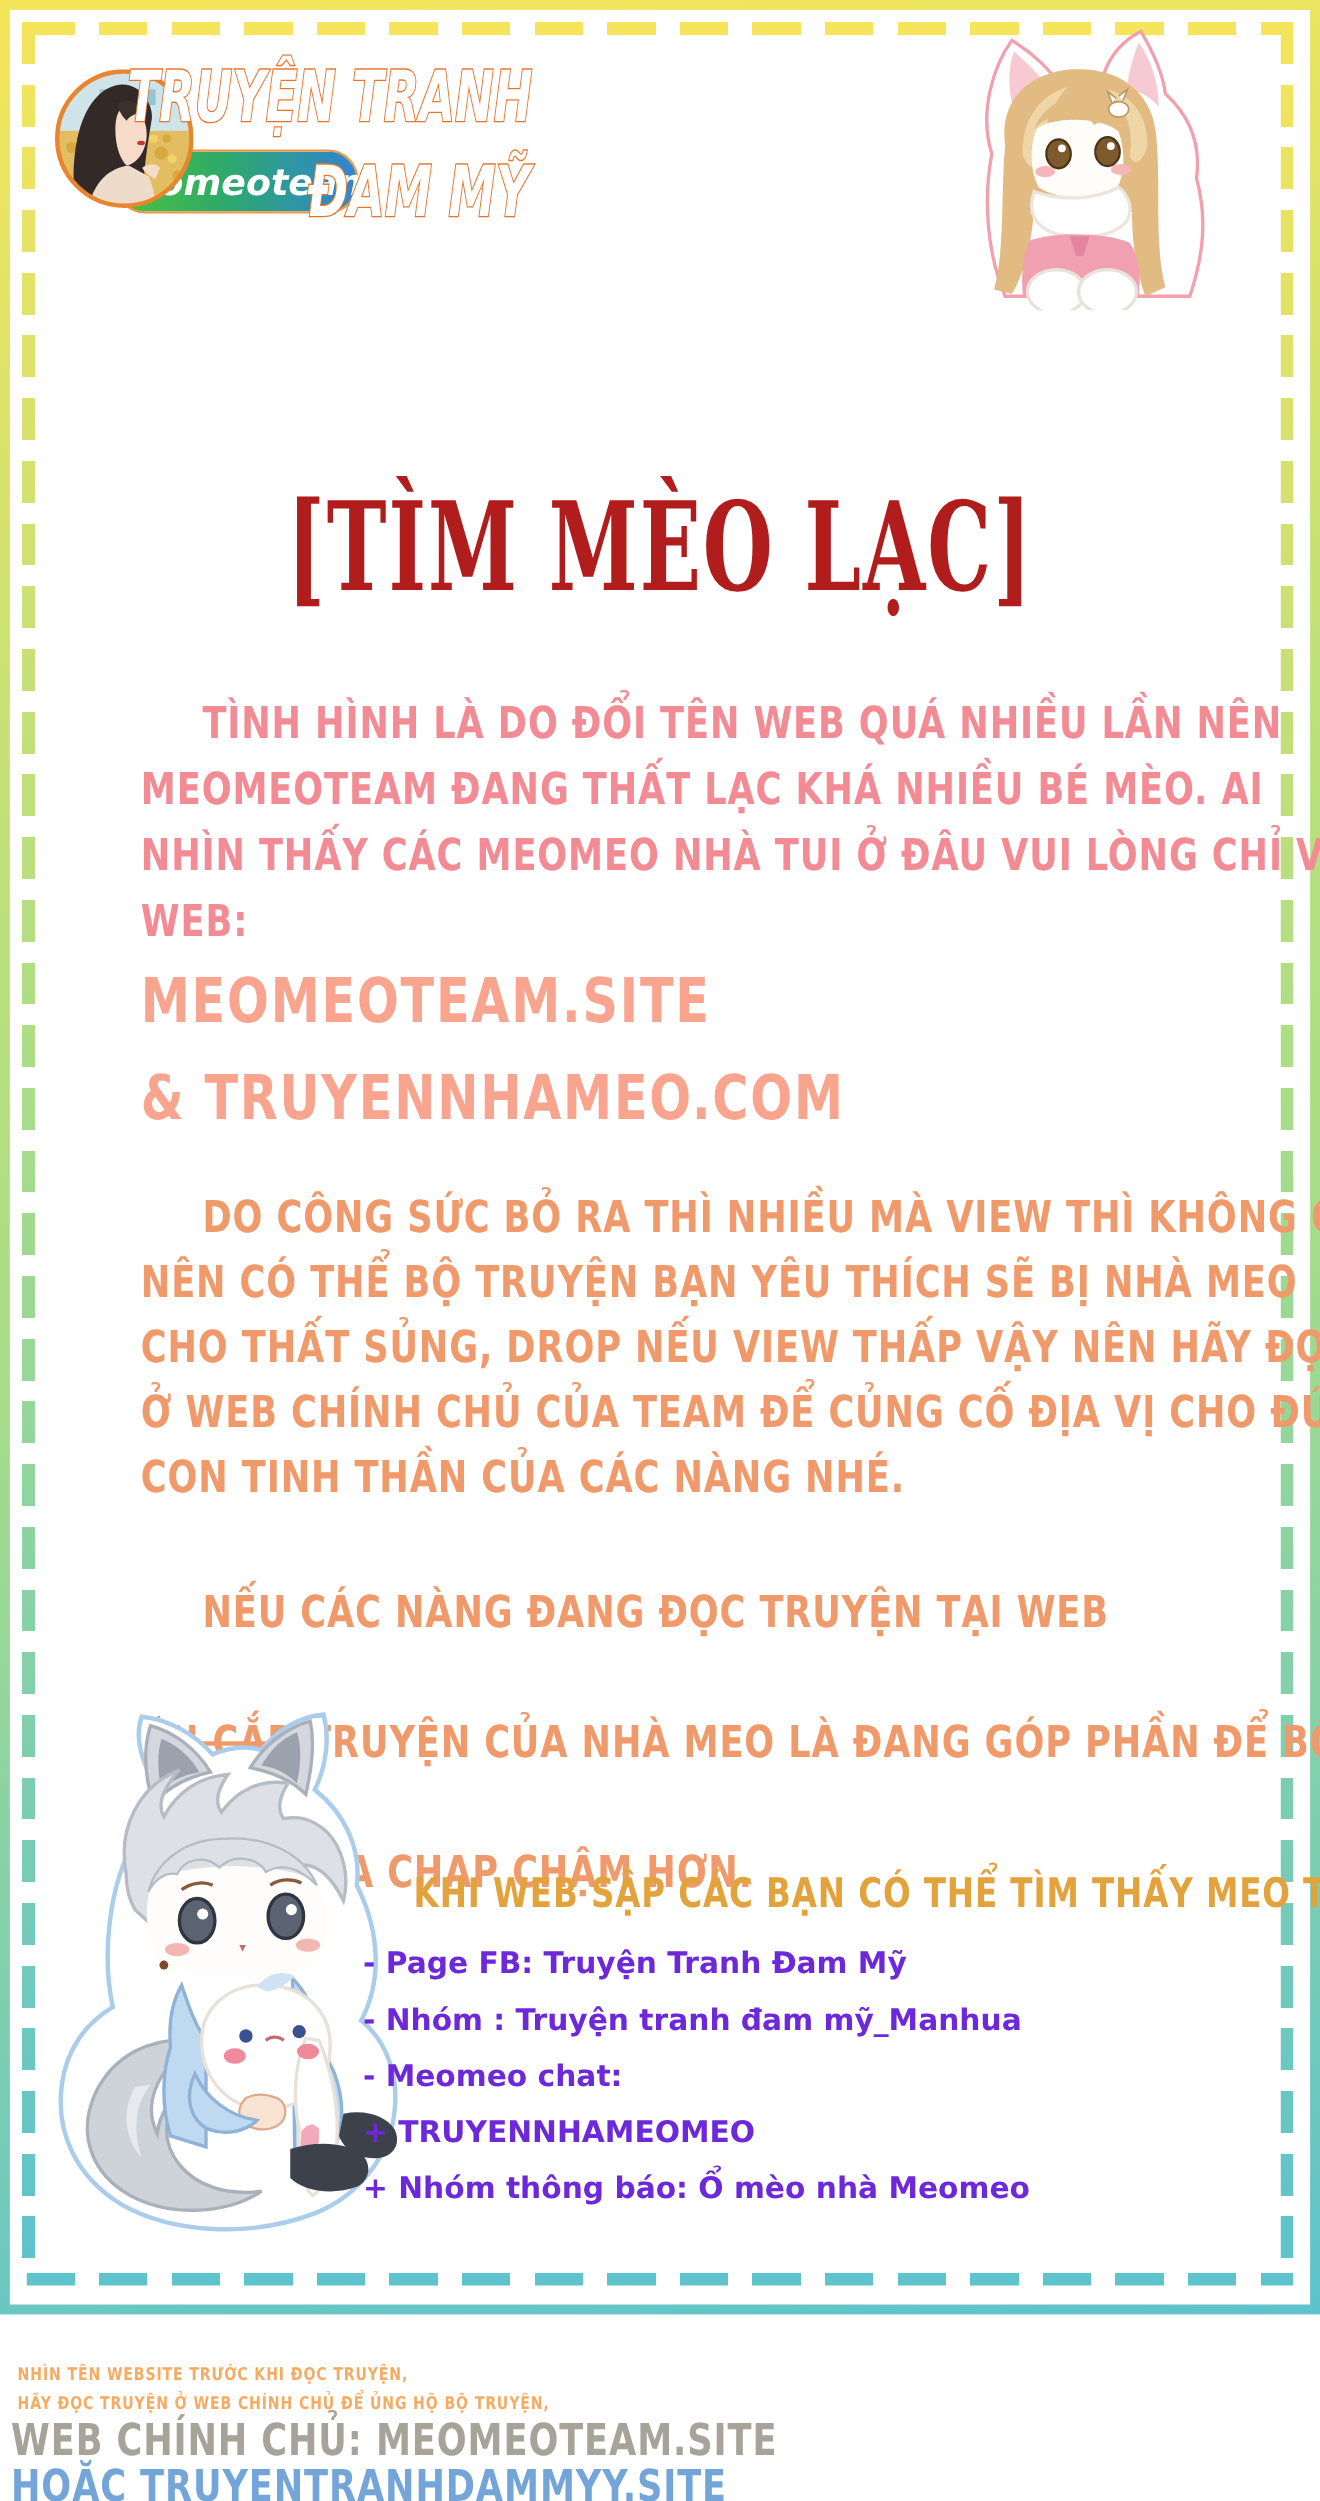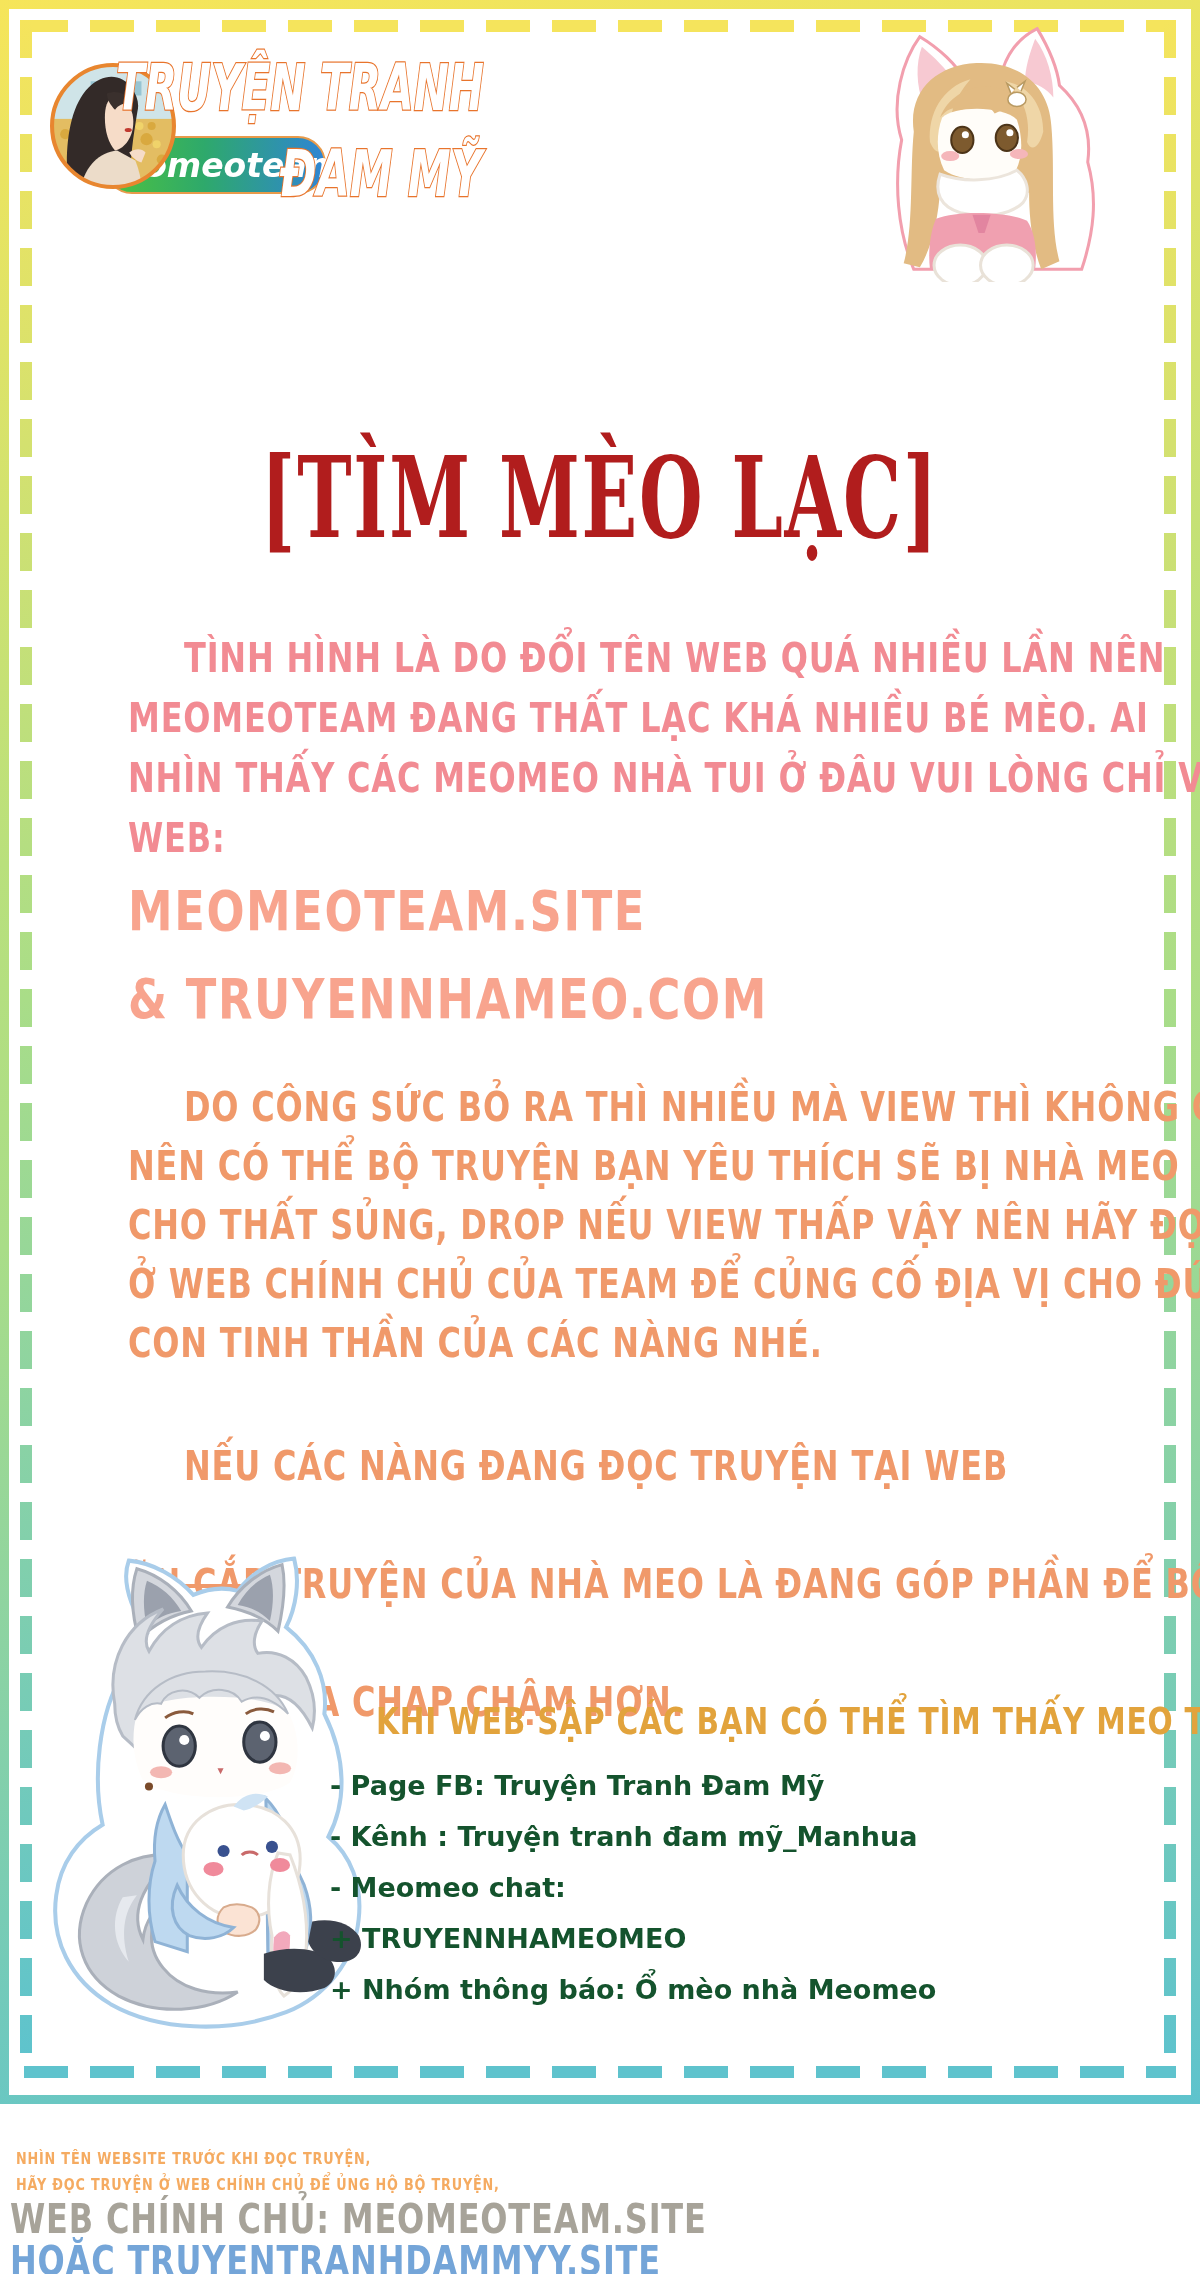--- a/index.html
+++ b/index.html
@@ -51,21 +51,21 @@
   .site1{left:128px;top:878px;}
   .site2{left:128px;top:966px;}
   .reason{left:128px;top:1078px;font-size:40px;line-height:59px;color:#f0996a;text-indent:70px;}
   .warning{left:128px;top:1378px;font-size:40px;line-height:59px;color:#f0996a;}
   .warning .ln{display:block;}
   .warning .ln1{text-indent:70px;}
   .strike{text-decoration:line-through;text-decoration-thickness:4px;}
 
   
   .contacts-heading{left:376px;top:1700px;font-size:37px;color:#e2a33c;}
-  .contacts-list{left:330px;top:1760px;width:760px;color:#14532d;
+  .contacts-list{left:330px;top:1760px;width:760px;color:#6d28d9;
     font-family:"DejaVu Sans",sans-serif;font-weight:bold;font-size:27px;line-height:51px;}
   .contacts-list .item{display:block;}
   .wolf-chibi{left:26px;top:1552px;width:378px;height:490px;}
 
   
   .footer-note{left:16px;font-size:16px;color:#f5ab61;line-height:26px;}
   .fn1{top:2146px;}
   .fn2{top:2172px;}
   .footer-big{left:10px;font-size:40px;letter-spacing:1px;}
   .fmain{top:2196px;color:#a7a399;}
@@ -206,21 +206,21 @@
   </g>
   <path fill="#fbe3d4" stroke="#d8ab8d" stroke-width="2" d="M196,352 C188,360 188,370 196,376 C206,382 220,382 228,374 C234,366 232,356 224,352 C214,348 204,348 196,352 Z"></path>
   <path fill="#3c414c" d="M236,398 C260,390 286,392 300,402 C310,412 308,426 296,432 C274,440 248,436 236,424 Z"></path>
   <path fill="#3c414c" d="M284,366 C304,362 322,368 330,380 C336,392 330,404 316,406 C298,408 284,398 280,386 Z"></path>
   <path fill="#bed9f0" stroke="#8fb3d6" stroke-width="3" d="M150,330 C160,352 180,368 206,372 C196,382 178,386 162,380 C146,372 140,352 150,330 Z"></path>
 </svg>
 
 <div class="abs cond contacts-heading">KHI WEB SẬP CÁC BẠN CÓ THỂ TÌM THẤY MEO TẠI:</div>
 <div class="abs contacts-list">
   <span class="item">- Page FB: Truyện Tranh Đam Mỹ</span>
-  <span class="item">- Kênh : Truyện tranh đam mỹ_Manhua</span>
+  <span class="item">- Nhóm : Truyện tranh đam mỹ_Manhua</span>
   <span class="item">- Meomeo chat:</span>
   <span class="item">+ TRUYENNHAMEOMEO</span>
   <span class="item">+ Nhóm thông báo: Ổ mèo nhà Meomeo</span>
 </div>
 
 <div class="abs cond footer-note fn1">NHÌN TÊN WEBSITE TRƯỚC KHI ĐỌC TRUYỆN,</div>
 <div class="abs cond footer-note fn2">HÃY ĐỌC TRUYỆN Ở WEB CHÍNH CHỦ ĐỂ ỦNG HỘ BỘ TRUYỆN,</div>
 <div class="abs cond footer-big fmain">WEB CHÍNH CHỦ: MEOMEOTEAM.SITE</div>
 <div class="abs cond footer-big falt">HOẶC TRUYENTRANHDAMMYY.SITE</div>
 

